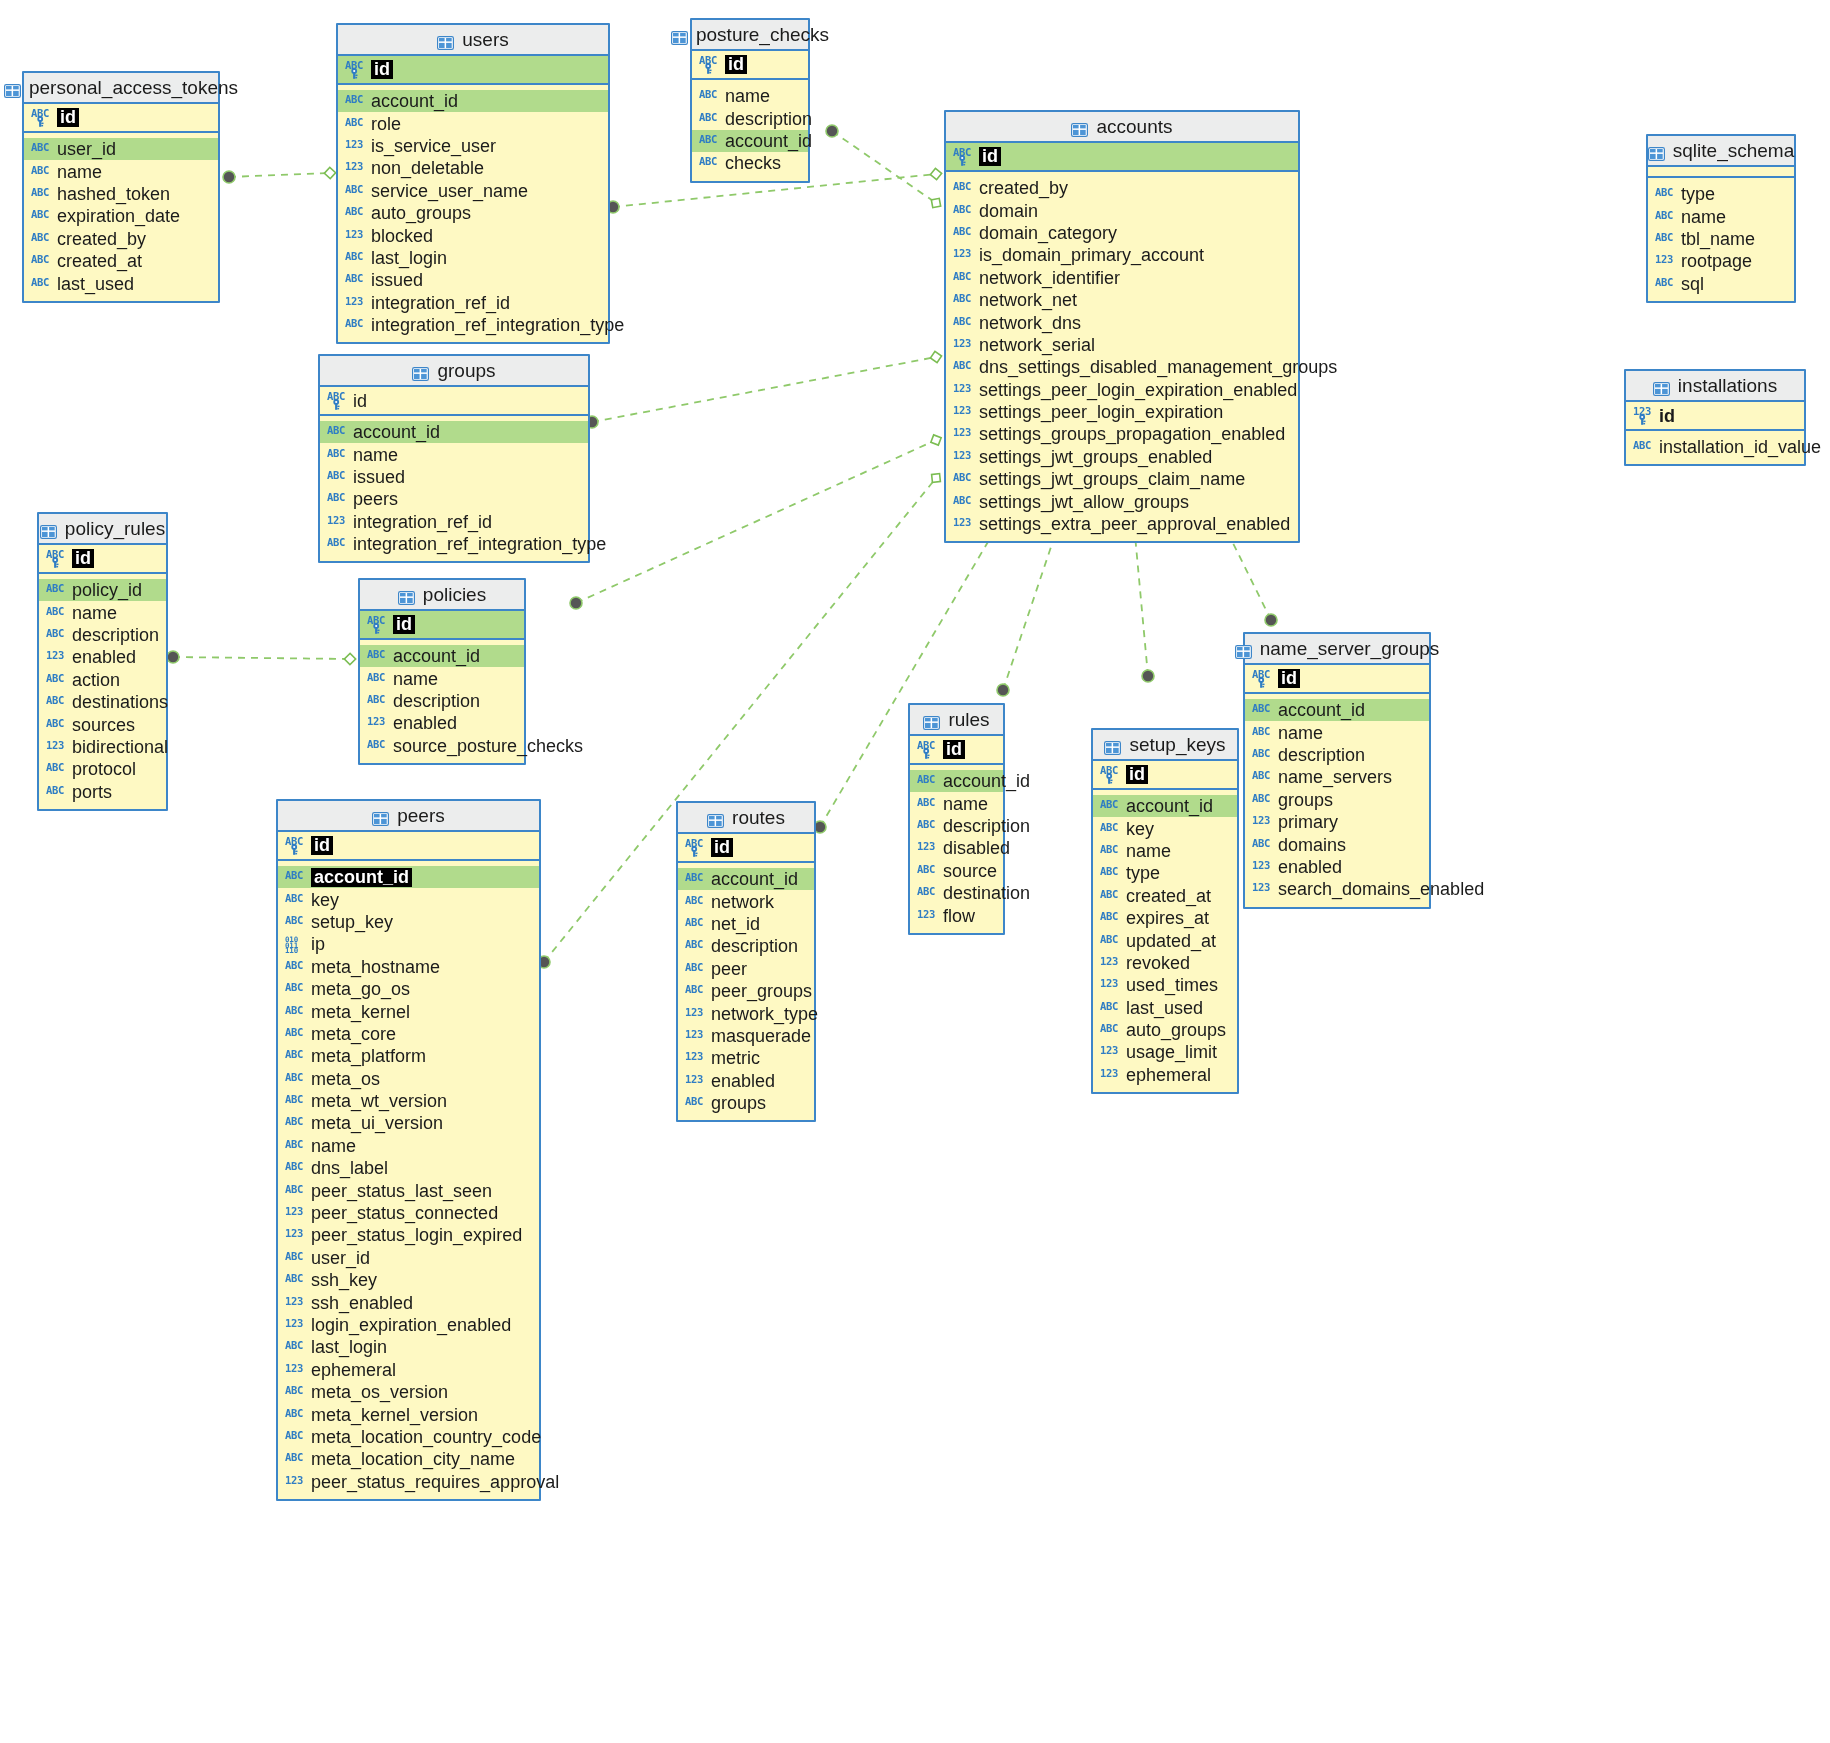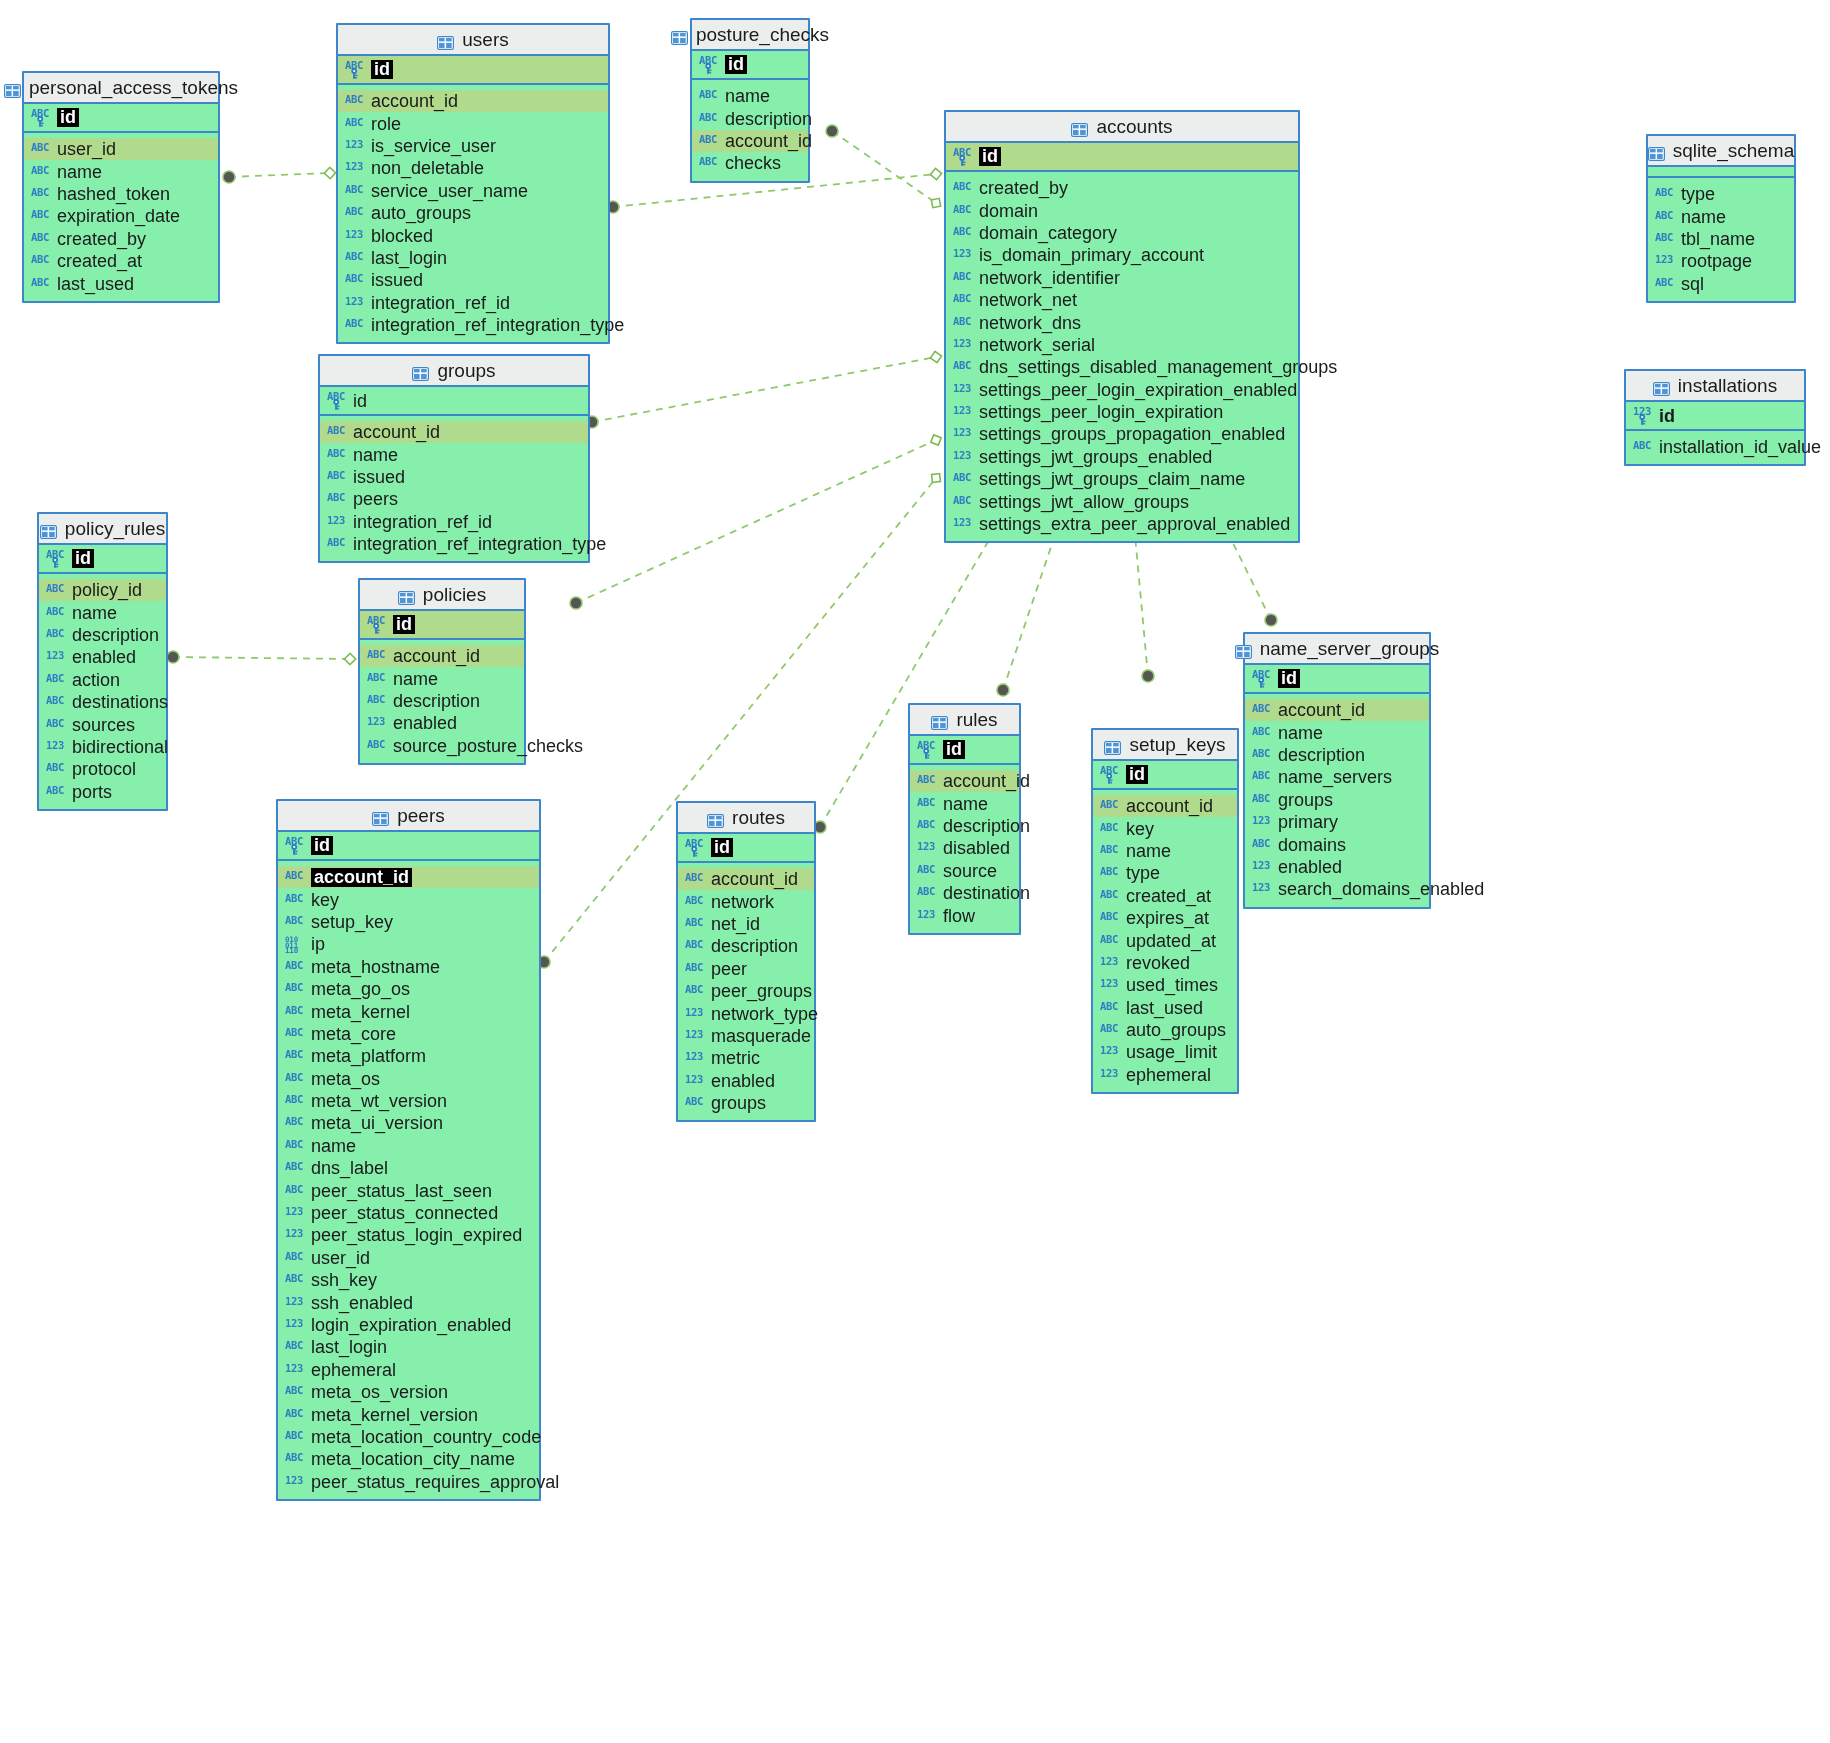--- a/index.html
+++ b/index.html
@@ -10,21 +10,21 @@
     position:relative;
     overflow:hidden;
     -webkit-font-smoothing:antialiased;
   }
   #canvas{position:absolute;left:0;top:0;width:1830px;height:1743px;}
   svg#links{position:absolute;left:0;top:0;width:1830px;height:1743px;pointer-events:none;}
 
   .table{
     position:absolute;
     border:2px solid #3d86c9;
-    background:#86efac;
+    background:#fef9c3;
     box-sizing:border-box;
     border-radius:1px;
   }
   .thead{
     background:#eceded;
     border-bottom:2px solid #3d86c9;
     height:31px;
     display:flex;align-items:center;justify-content:center;
     gap:8px;
     font-size:19px;
@@ -1309,21 +1309,21 @@
         <div class="row">
           <span class="ic">
             <span class="icwrap">
               <span class="tic">ABC</span>
             </span>
           </span>
           <span class="nm">groups</span>
         </div>
       </div>
     </div>
-    <div class="table" style="left: 908px; top: 703px; width: 113px;">
+    <div class="table" style="left: 908px; top: 703px; width: 97px;">
       <div class="thead">
         <span class="tbl-icon"><svg width="17" height="14" viewBox="0 0 17 14">
             <rect x="0.6" y="0.6" width="15.8" height="12.8" rx="1.6" fill="#ffffff" stroke="#3d86c9" stroke-width="1.2"></rect>
             <rect x="2" y="2" width="5.6" height="3.4" fill="#4d95d6"></rect>
             <rect x="9.1" y="2" width="5.6" height="3.4" fill="#4d95d6"></rect>
             <rect x="2" y="6.9" width="5.6" height="5.1" fill="#4d95d6"></rect>
             <rect x="9.1" y="6.9" width="5.6" height="5.1" fill="#4d95d6"></rect>
           </svg></span>
         <span>rules</span>
       </div>

